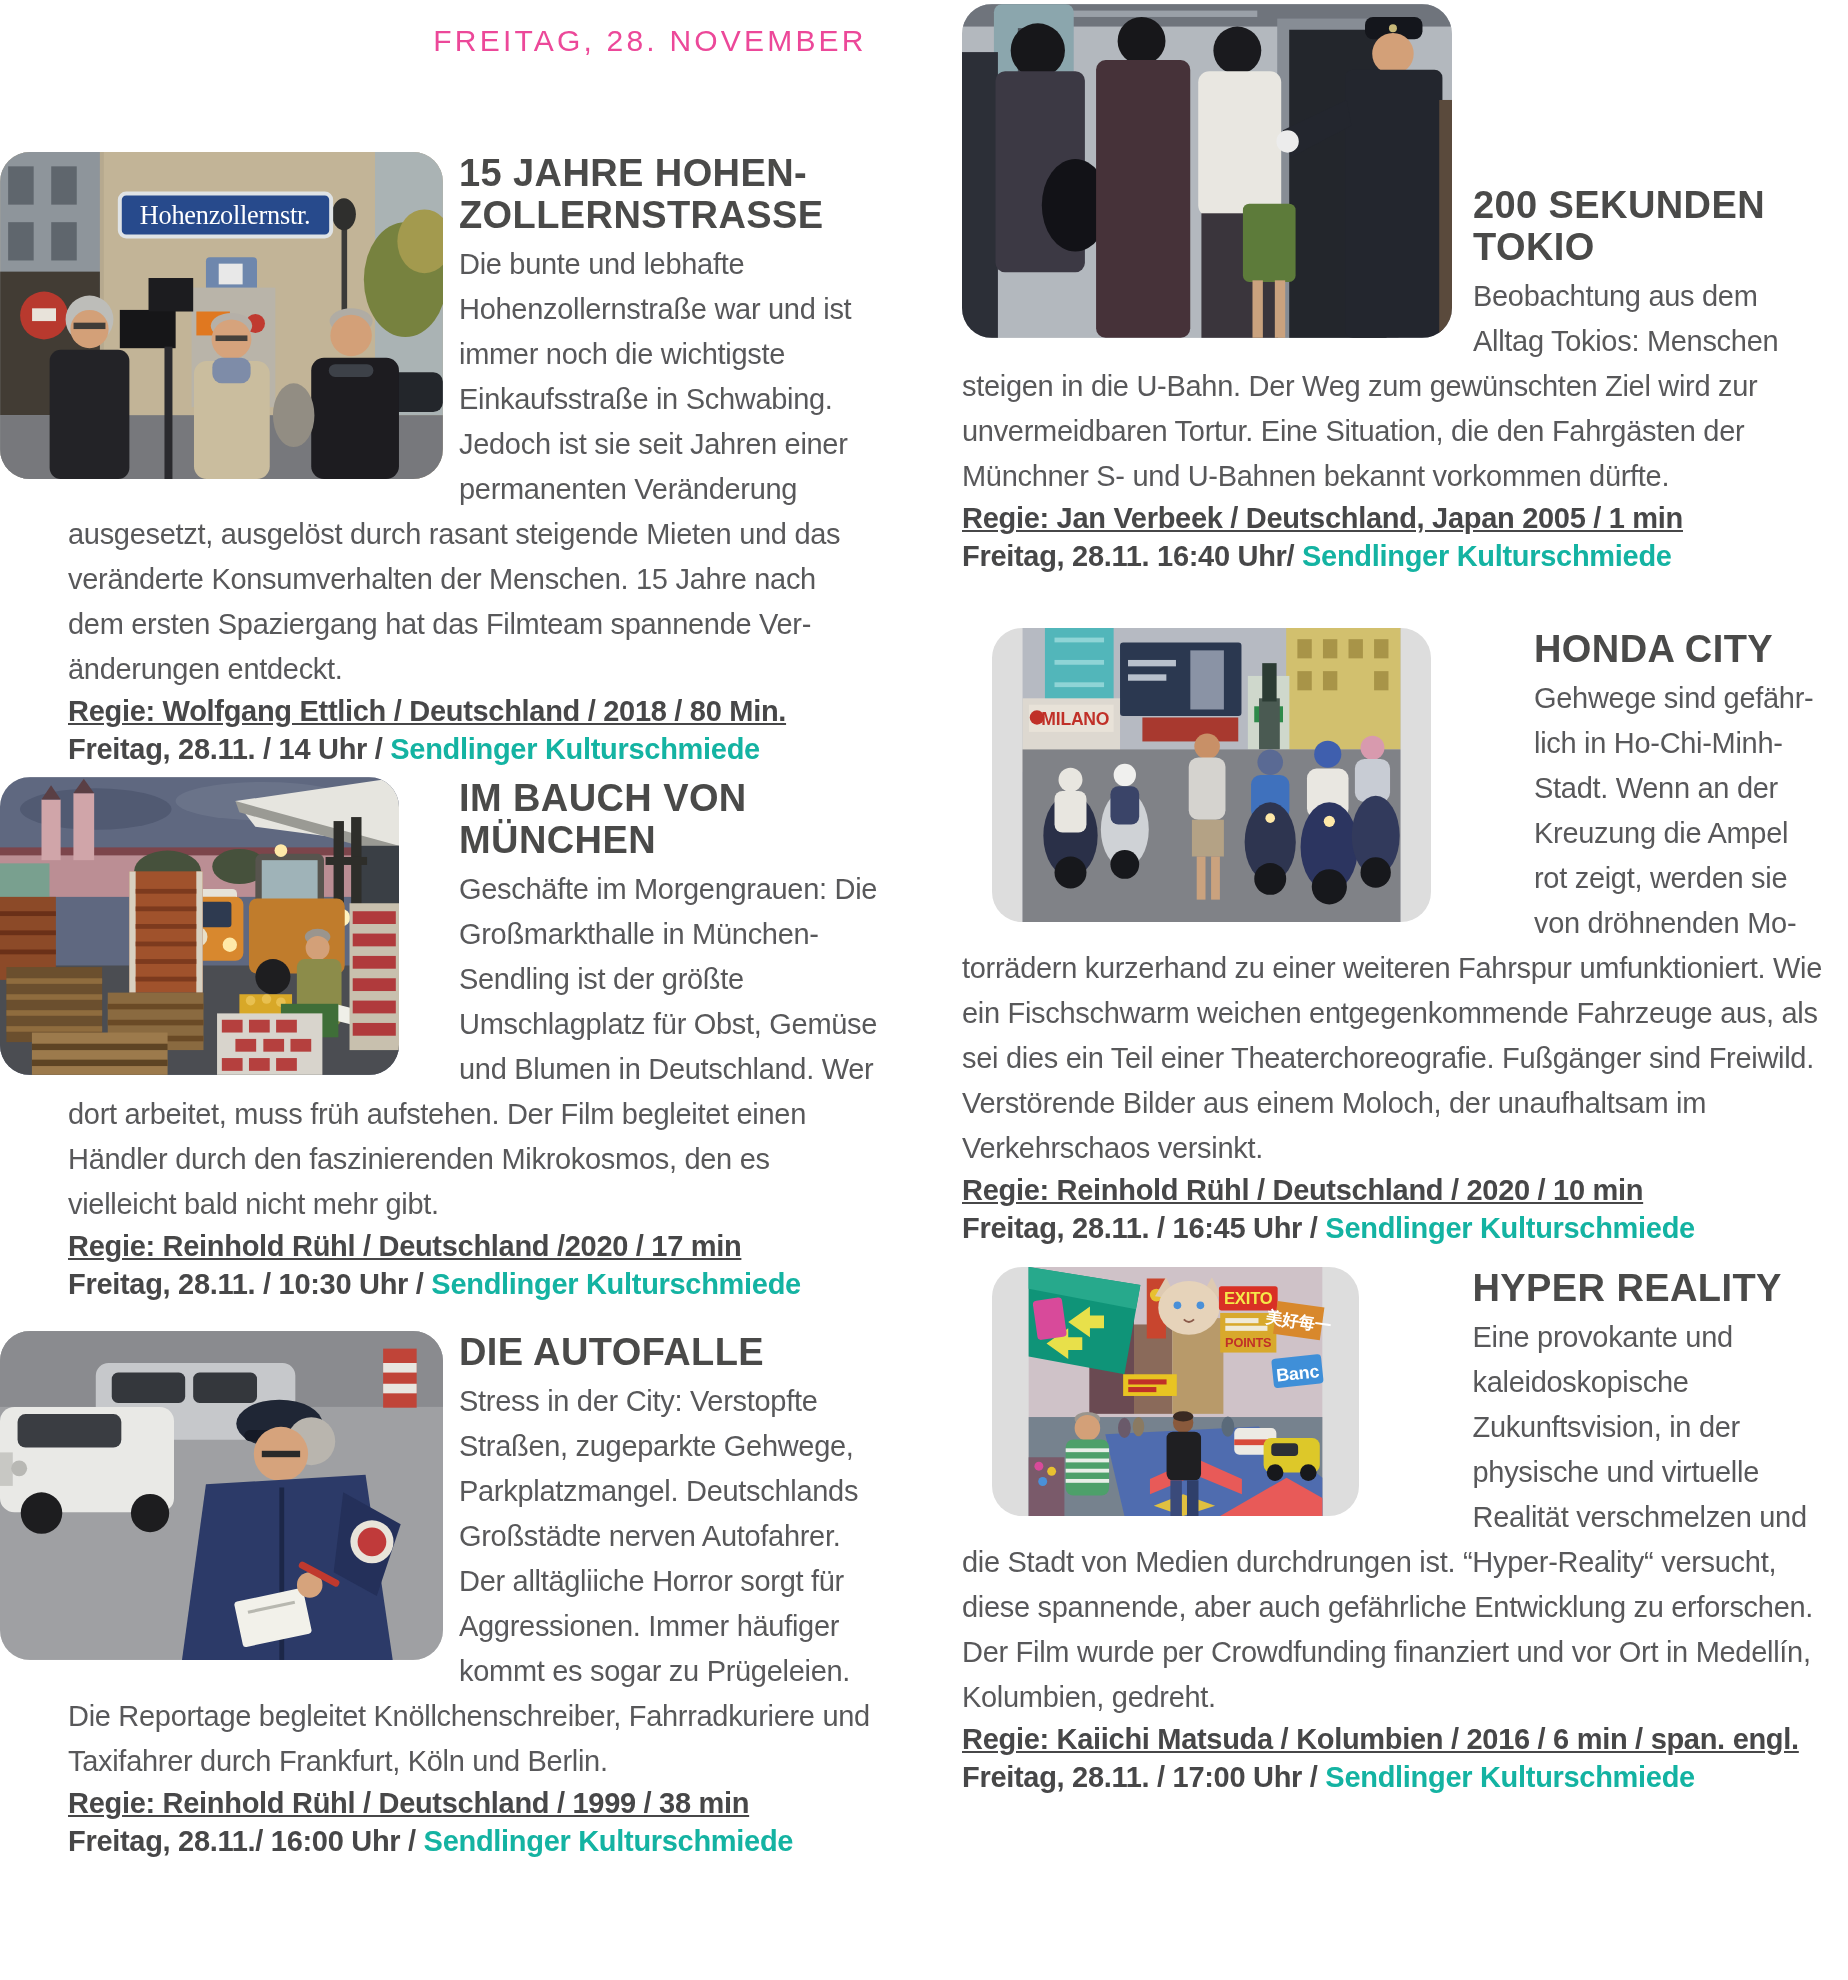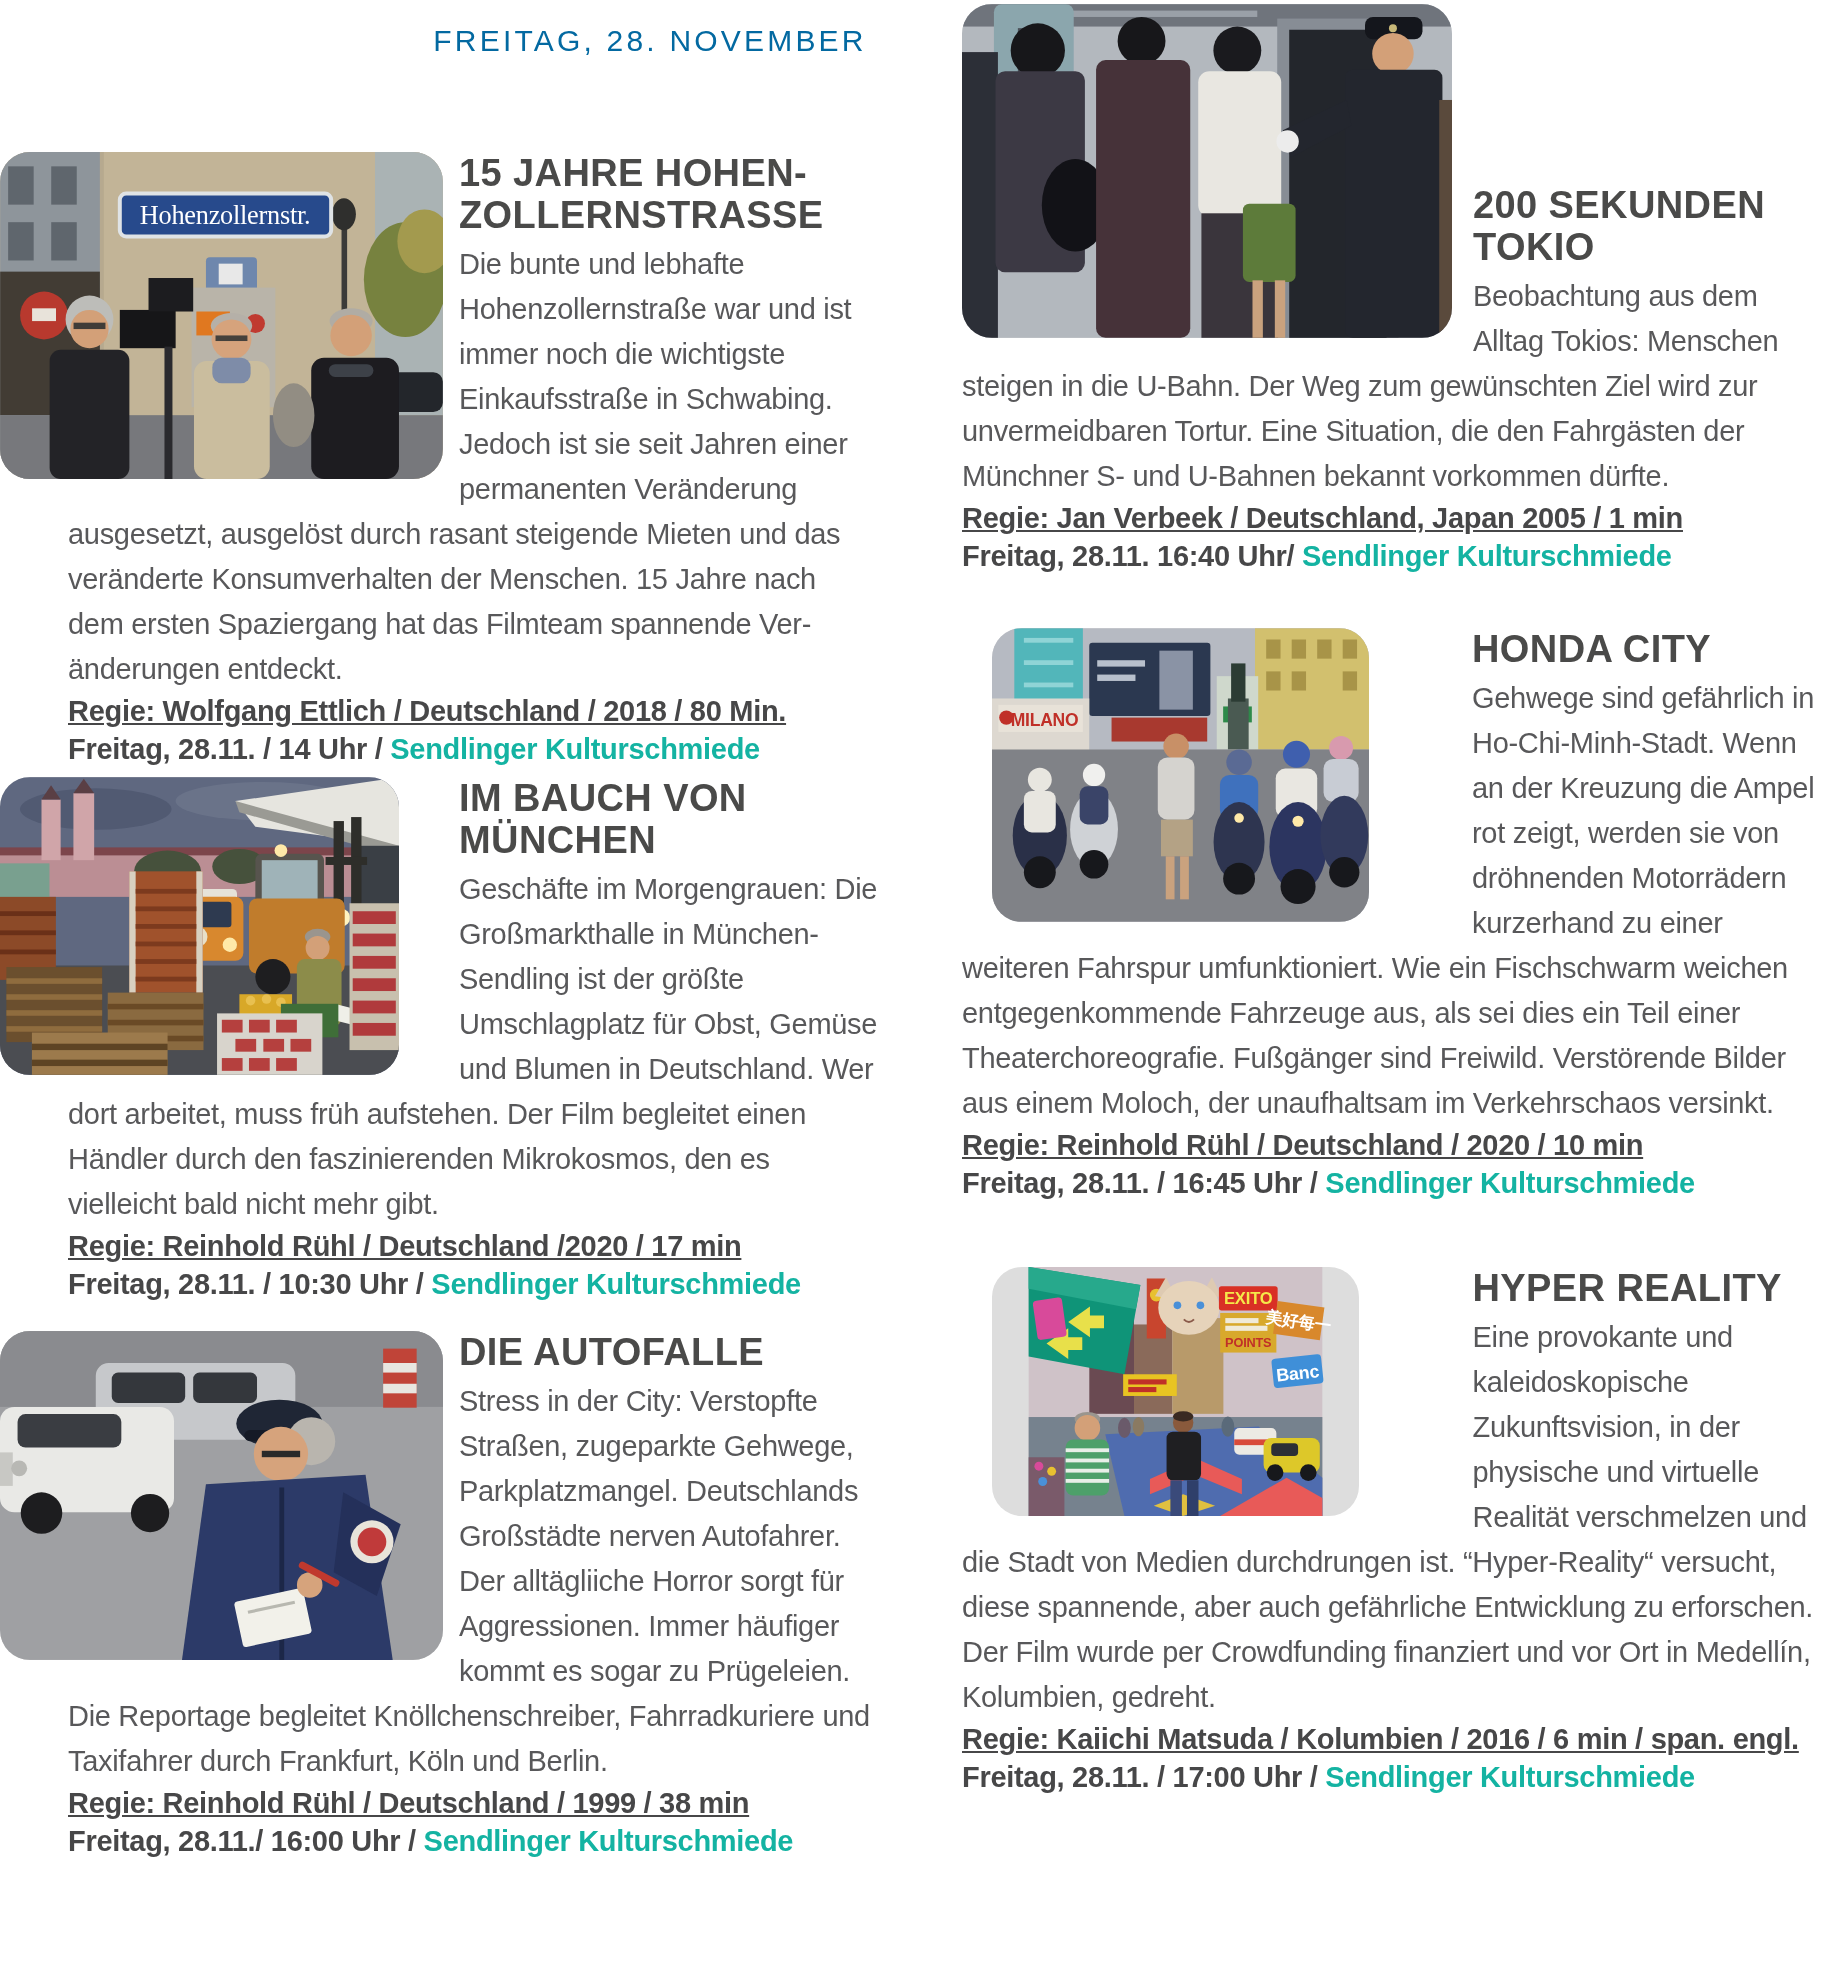--- a/index.html
+++ b/index.html
@@ -2,42 +2,42 @@
 <html style="font-size:12.8px"><head>
 <meta charset="utf-8">
 <style>
   html,body{margin:0;padding:0;background:#ffffff;}
   .page{
     position:relative;width:1848px;height:1980px;background:#ffffff;
     font-family:"Liberation Sans",sans-serif;overflow:hidden;color:#58585a;
   }
   .header{
     position:absolute;top:24px;left:650px;transform:translateX(-50%);
-    font-size:30px;letter-spacing:3.2px;color:#0369a1;white-space:nowrap;font-weight:400;
+    font-size:30px;letter-spacing:3.2px;color:#ec4899;white-space:nowrap;font-weight:400;
   }
   .entry{position:absolute;font-size:29px;line-height:45px;letter-spacing:-0.3px;}
   .col-left{left:68px;width:810px;}
   .col-right{left:962px;width:866px;}
   .photo{float:left;background:#ddd;overflow:hidden;border-radius:30px;}
   .photo svg{display:block;width:100%;height:100%;}
   .title{
     margin:0 0 6.4px 0;font-size:38px;line-height:42px;font-weight:bold;
     color:#4a4a49;letter-spacing:0.4px;
   }
   .desc{margin:0;color:#58585a;}
   .credits{margin:0;font-weight:bold;color:#474748;font-size:29px;line-height:38px;letter-spacing:-0.3px;text-decoration:underline;}
   .schedule{margin:0;font-weight:bold;color:#474748;font-size:29px;line-height:38px;letter-spacing:-0.3px;}
   .venue{color:#14b3a2;}
   
   .e1{top:152px;}  .e1 .photo{width:443px;height:327px;margin:0 16px 22.3px -68px;}
   .e2{top:777px;}  .e2 .photo{width:399px;height:298px;margin:0 60px 14.4px -68px;}
   .e3{top:1331px;} .e3 .photo{width:443px;height:329px;margin:0 16px 16px -68px;}
   .e4{top:4px;}    .e4 .photo{width:490px;height:334px;margin:0 21px 21px 0;}
   .e4 .title{margin-top:180px;}
-  .e5{top:628px;}  .e5 .photo{width:377px;height:294px;margin:0 103px 19px 30px;}
+  .e5{top:628px;}  .e5 .photo{width:439px;height:294px;margin:0 103px 19px 30px;}
   .e6{top:1267px;} .e6 .photo{width:367px;height:249px;margin:0 114px 19px 29.5px;text-decoration:underline;}
   svg text{font-family:"Liberation Sans",sans-serif;}
   svg text.serif{font-family:"Liberation Serif",serif;}
 </style>
 </head>
 <body>
 
 <div class="page">
 
   <div class="header">FREITAG, 28. NOVEMBER</div>

